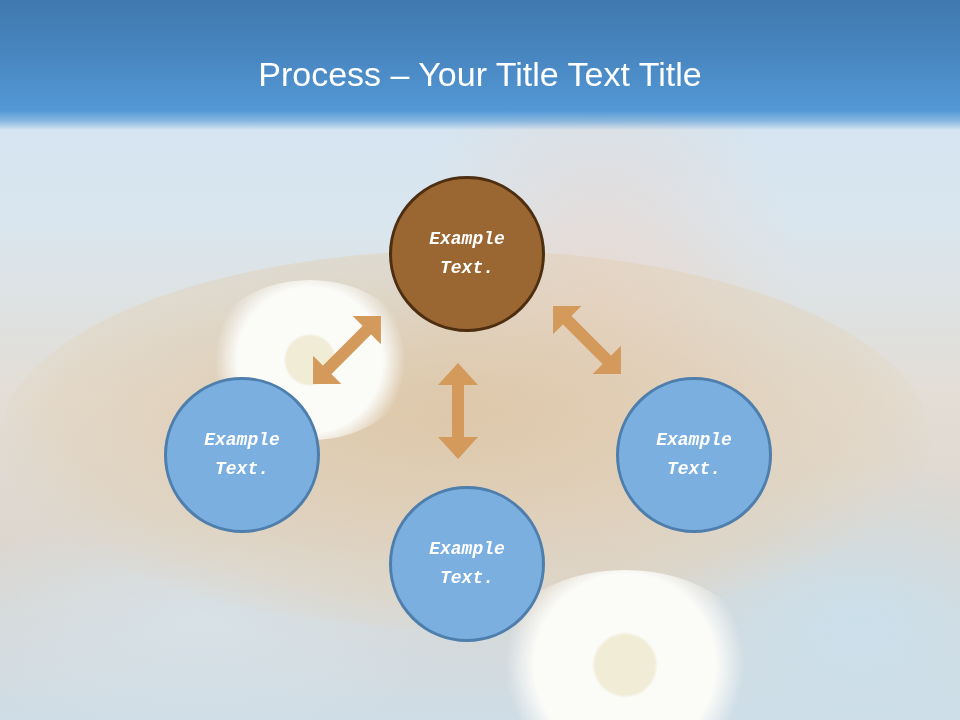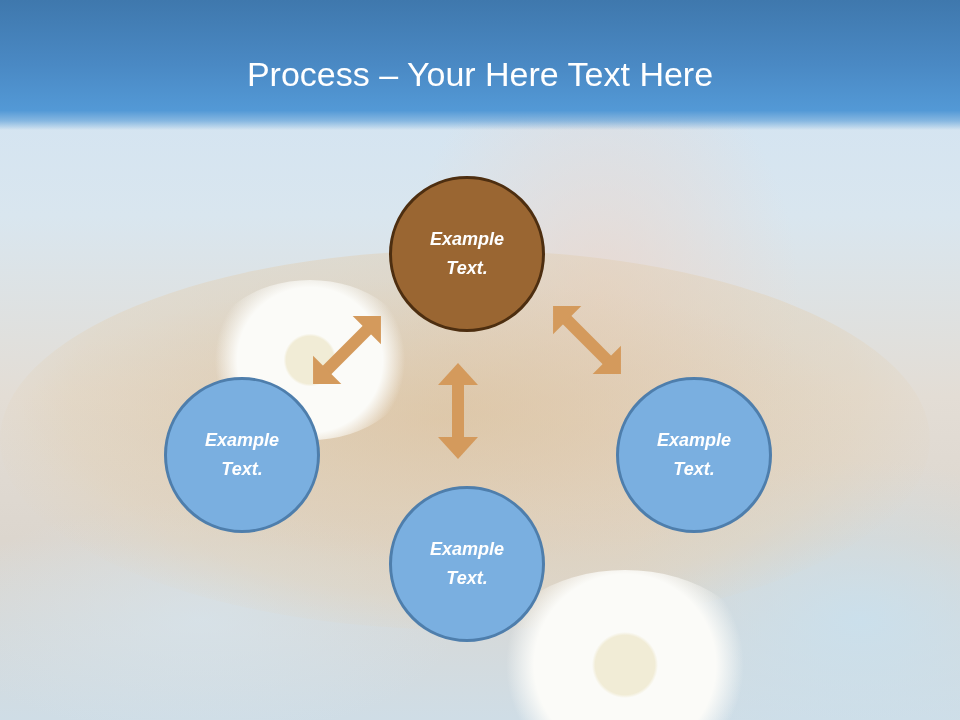--- a/index.html
+++ b/index.html
@@ -21,35 +21,35 @@
             background: linear-gradient(180deg, #3f78ad 0%, #4a89c4 50%, #5399d6 85%, rgba(83,153,214,0.6) 93%, rgba(83,153,214,0) 100%); }
   .title { position:absolute; left:0; width:960px; top:52px; text-align:center;
            color:#ffffff; font-size:34px; line-height:44px; }
   .title .bold { font-weight:normal; }
   .node { position:absolute; width:156px; height:156px; border-radius:50%;
           box-sizing:border-box; display:flex; align-items:center; justify-content:center;
           text-align:center; color:#ffffff; font-style:italic; font-weight:bold;
           font-size:18px; line-height:29px; }
   .node.brown { background:#9a6632; border:3px solid #4d2e10; }
   .node.blue  { background:#7aafe0; border:3px solid #4e7eac; }
-  .node span { display:block; width:110px; }
+  .node span { display:block; width:110px;font-family:Liberation Mono, monospace; }
   svg.arrows { position:absolute; left:0; top:0; }
 </style>
 </head>
 <body>
 
 <div class="bg">
   <div class="bowl"></div>
   <div class="flower" style="left:205px;top:280px;width:210px;height:160px;"></div>
   <div class="flower" style="left:490px;top:570px;width:270px;height:190px;"></div>
 </div>
 
 <div class="header"></div>
 <div class="title">
-  <span class="bold">Process</span><span> – Your Here Text Here</span>
+  <span class="bold">Process</span><span> – Your Title Text Title</span>
 </div>
 
 <svg class="arrows" width="960" height="720">
   <g fill="#d49a5c">
 
     <g transform="translate(347,350) rotate(-45)">
       <rect x="-30" y="-6" width="60" height="12"></rect>
       <polygon points="-48,0 -28,-20 -28,20"></polygon>
       <polygon points="48,0 28,-20 28,20"></polygon>
     </g>

